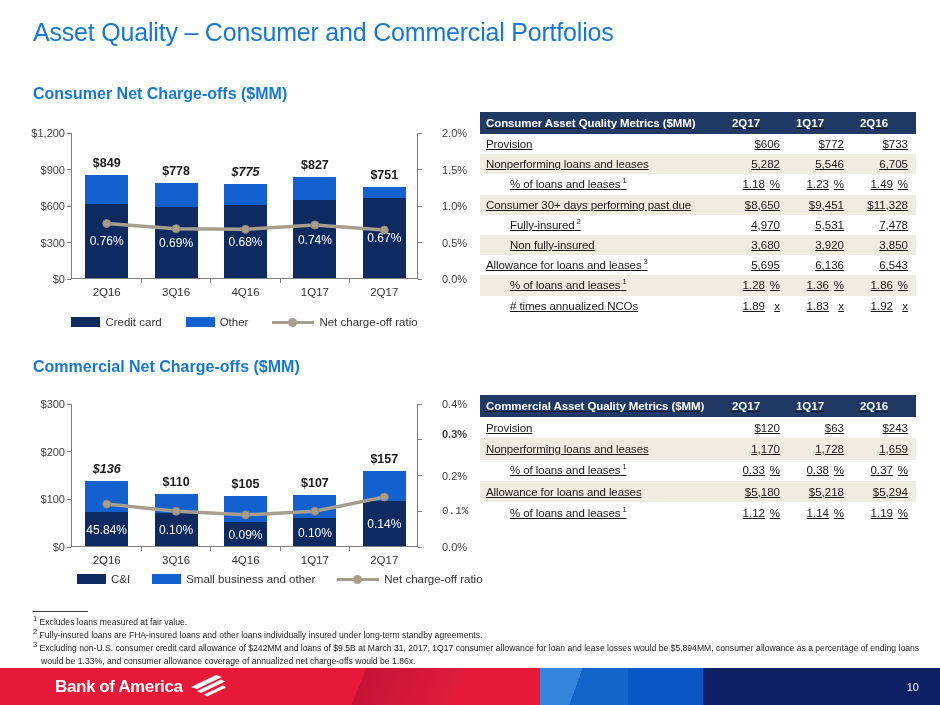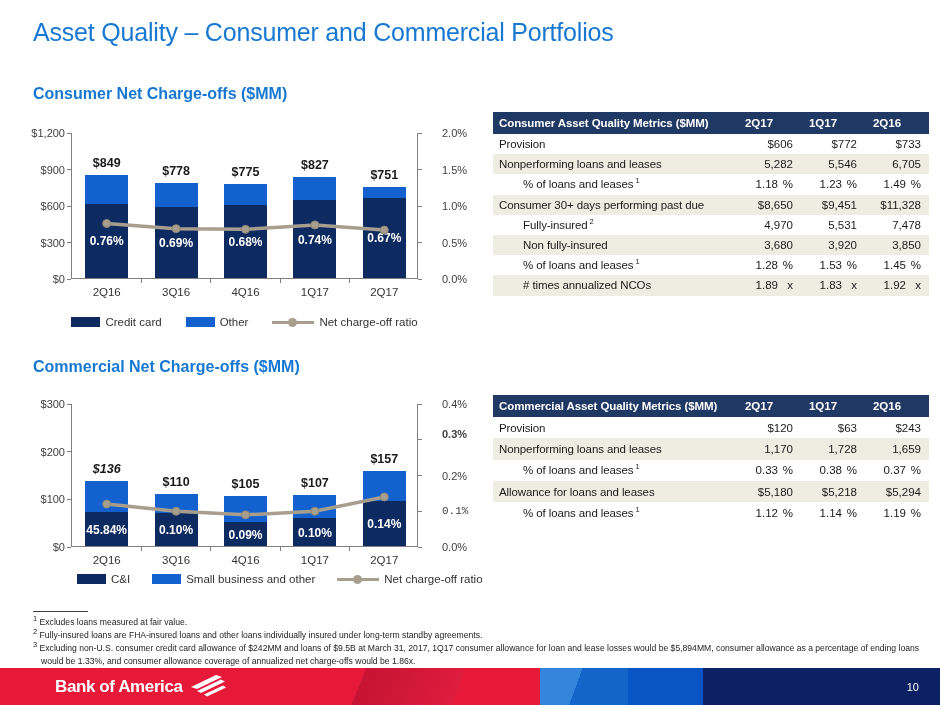--- a/index.html
+++ b/index.html
@@ -21,34 +21,34 @@
   #chart-commercial .plot{top:9px;width:347px;height:143px;}
   .ytick{position:absolute;font-size:11px;color:#404040;transform:translateY(-50%);white-space:nowrap;margin-left:17px;}
   .ytick.left{right:100%;padding-right:7px;}
   .ytick.right{left:100%;padding-left:8px;}
   .tickmark{position:absolute;background:#7F7F7F;}
   .tickmark.h{width:4px;height:1px;}
   .tickmark.x{width:1px;height:4px;}
   .bar{position:absolute;bottom:0;display:flex;flex-direction:column;}
   .seg{width:100%;}
   .bar-total{position:absolute;font-size:12.5px;font-weight:bold;color:#1a1a1a;white-space:nowrap;transform:translateX(-50%);}
-  .bar-ratio{position:absolute;font-size:12px;font-weight:bold;color:#fff;white-space:nowrap;transform:translateX(-50%);text-align:right;}
+  .bar-ratio{position:absolute;font-size:12px;font-weight:normal;color:#fff;white-space:nowrap;transform:translateX(-50%);text-align:right;}
   .xtick{position:absolute;font-size:11.5px;color:#333;text-align:center;}
   .linesvg{position:absolute;left:0;top:0;overflow:visible;}
   .legend{position:absolute;left:41px;width:347px;display:flex;align-items:center;font-size:11.5px;color:#333;}
   #chart-consumer .legend{top:196px;justify-content:center;gap:24px;}
   #chart-commercial .legend{top:178px;justify-content:flex-start;gap:22px;padding-left:6px;}
   .legend-item{display:flex;align-items:center;gap:5px;white-space:nowrap;}
   .swatch{width:29px;height:10px;display:inline-block;}
   .lineswatch{position:relative;width:42px;height:10px;display:inline-block;}
   .lineswatch .ln{position:absolute;left:0;top:3.5px;width:100%;height:3.5px;}
   .lineswatch .dt{position:absolute;left:16px;top:0.5px;width:9px;height:9px;border-radius:50%;}
 
   
-  .aq-table{position:absolute;left:493px;width:436px;font-size:11.5px;color:#1a1a1a;}
+  .aq-table{position:absolute;left:480px;width:436px;font-size:11.5px;color:#1a1a1a;text-decoration:underline;}
   #table-consumer{top:112px;}
   #table-commercial{top:395px;}
   .t-header{display:flex;align-items:center;background:#1F3864;color:#fff;font-weight:bold;height:22px;}
   .t-header .t-title{flex:1;padding-left:6px;letter-spacing:-0.1px;}
   .t-header .t-col{width:64px;text-align:center;padding-right:20px;}
   .t-row{display:flex;align-items:center;}
   #table-consumer .t-row{height:20.2px;}
   #table-commercial .t-row{height:21.3px;}
   .t-row:nth-child(even){background:#EFECE1;}
   .t-label{flex:1;white-space:nowrap;letter-spacing:-0.1px;}
@@ -112,21 +112,21 @@
           <div class="seg" style="height: 70.5667px; background: rgb(14, 43, 97);"></div>
         </div>
         <div class="bar-total" style="left: 104.1px; bottom: 99.6567px;">$778</div>
         <div class="bar-ratio" style="left: 104.1px; bottom: 27.7833px;">0.69%</div>
         <div class="xtick" style="left: 69.4px; width: 69.4px; top: 153px;">3Q16</div>
         <div class="tickmark x" style="left: 68.9px; top: 146px;"></div>
         <div class="bar" style="left: 152px; width: 43px; height: 94.2917px;">
           <div class="seg" style="height: 21.2917px; background: rgb(18, 97, 206);"></div>
           <div class="seg" style="height: 73px; background: rgb(14, 43, 97);"></div>
         </div>
-        <div class="bar-total" style="left: 173.5px; bottom: 99.2917px;">$775</div>
+        <div class="bar-total" style="left: 173.5px; bottom: 99.2917px; font-style: italic;">$775</div>
         <div class="bar-ratio" style="left: 173.5px; bottom: 29px;">0.68%</div>
         <div class="xtick" style="left: 138.8px; width: 69.4px; top: 153px;">4Q16</div>
         <div class="tickmark x" style="left: 138.3px; top: 146px;"></div>
         <div class="bar" style="left: 221.4px; width: 43px; height: 100.618px;">
           <div class="seg" style="height: 22.7517px; background: rgb(18, 97, 206);"></div>
           <div class="seg" style="height: 77.8667px; background: rgb(14, 43, 97);"></div>
         </div>
         <div class="bar-total" style="left: 242.9px; bottom: 105.618px;">$827</div>
         <div class="bar-ratio" style="left: 242.9px; bottom: 31.4333px;">0.74%</div>
         <div class="xtick" style="left: 208.2px; width: 69.4px; top: 153px;">1Q17</div>
@@ -332,31 +332,43 @@
             <span class="v">3,680</span>
           </div>
           <div class="t-cell">
             <span class="v">3,920</span>
           </div>
           <div class="t-cell">
             <span class="v">3,850</span>
           </div>
         </div>
         <div class="t-row">
+          <div class="t-label" style="padding-left: 6px;">Allowance for loans and leases<sup> 3</sup></div>
+          <div class="t-cell">
+            <span class="v">5,695</span>
+          </div>
+          <div class="t-cell">
+            <span class="v">6,136</span>
+          </div>
+          <div class="t-cell">
+            <span class="v">6,543</span>
+          </div>
+        </div>
+        <div class="t-row">
           <div class="t-label" style="padding-left: 30px;">% of loans and leases<sup> 1</sup></div>
           <div class="t-cell">
             <span class="v">1.28</span>
             <span class="u">%</span>
           </div>
           <div class="t-cell">
-            <span class="v">1.53</span>
-            <span class="u">%</span>
-          </div>
-          <div class="t-cell">
-            <span class="v">1.45</span>
+            <span class="v">1.36</span>
+            <span class="u">%</span>
+          </div>
+          <div class="t-cell">
+            <span class="v">1.86</span>
             <span class="u">%</span>
           </div>
         </div>
         <div class="t-row">
           <div class="t-label" style="padding-left: 30px;"># times annualized NCOs</div>
           <div class="t-cell">
             <span class="v">1.89</span>
             <span class="u">x</span>
           </div>
           <div class="t-cell">

